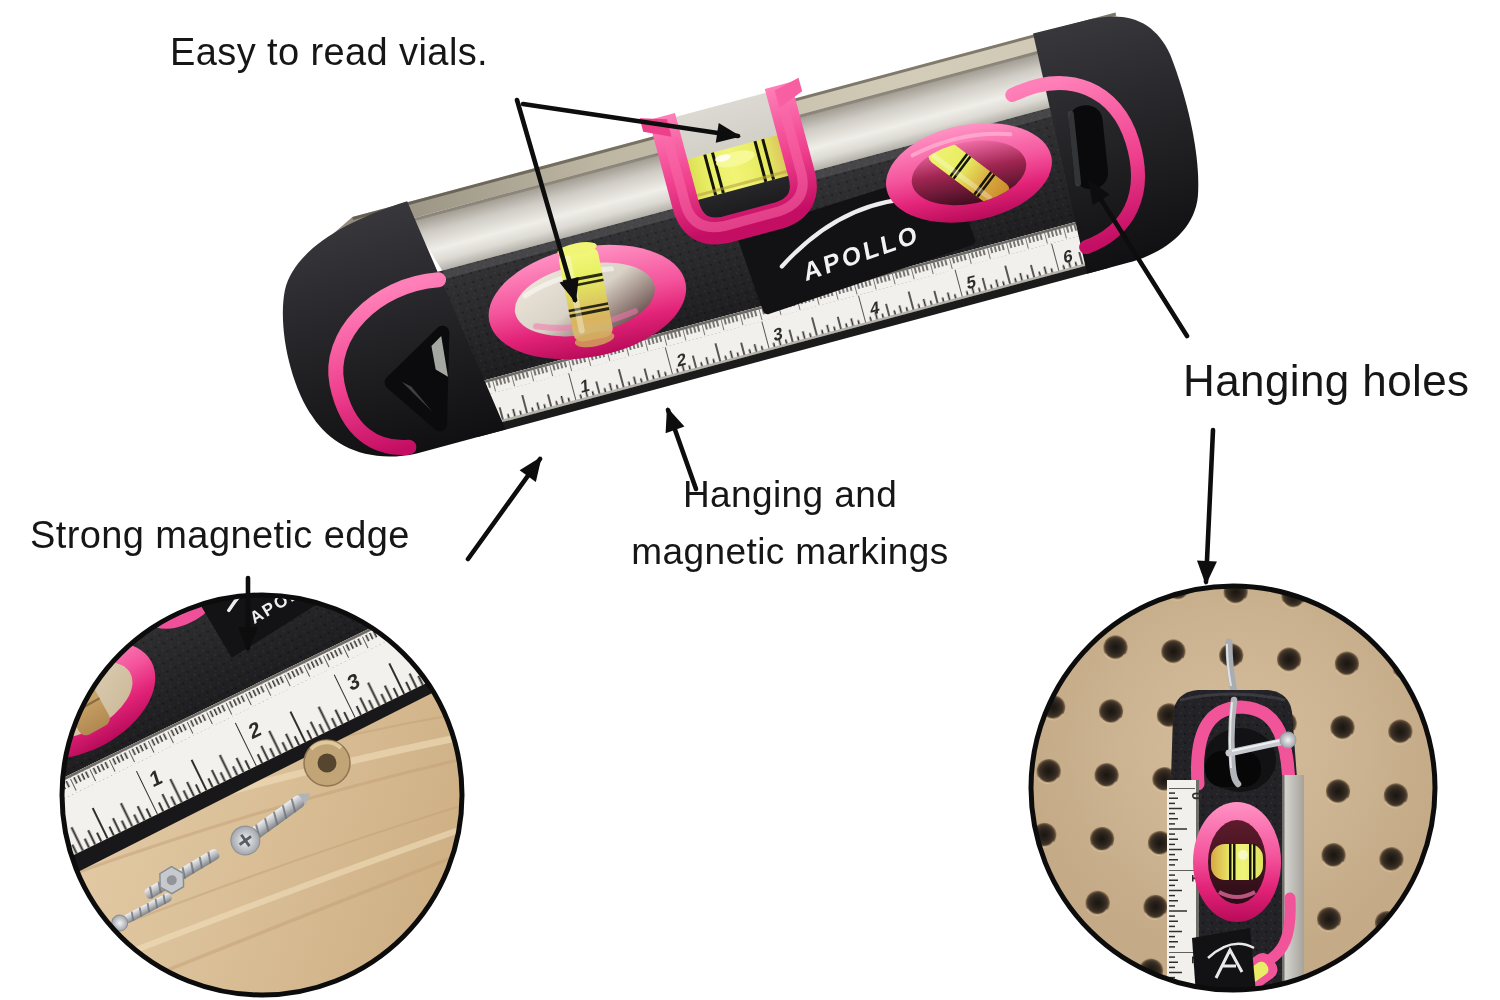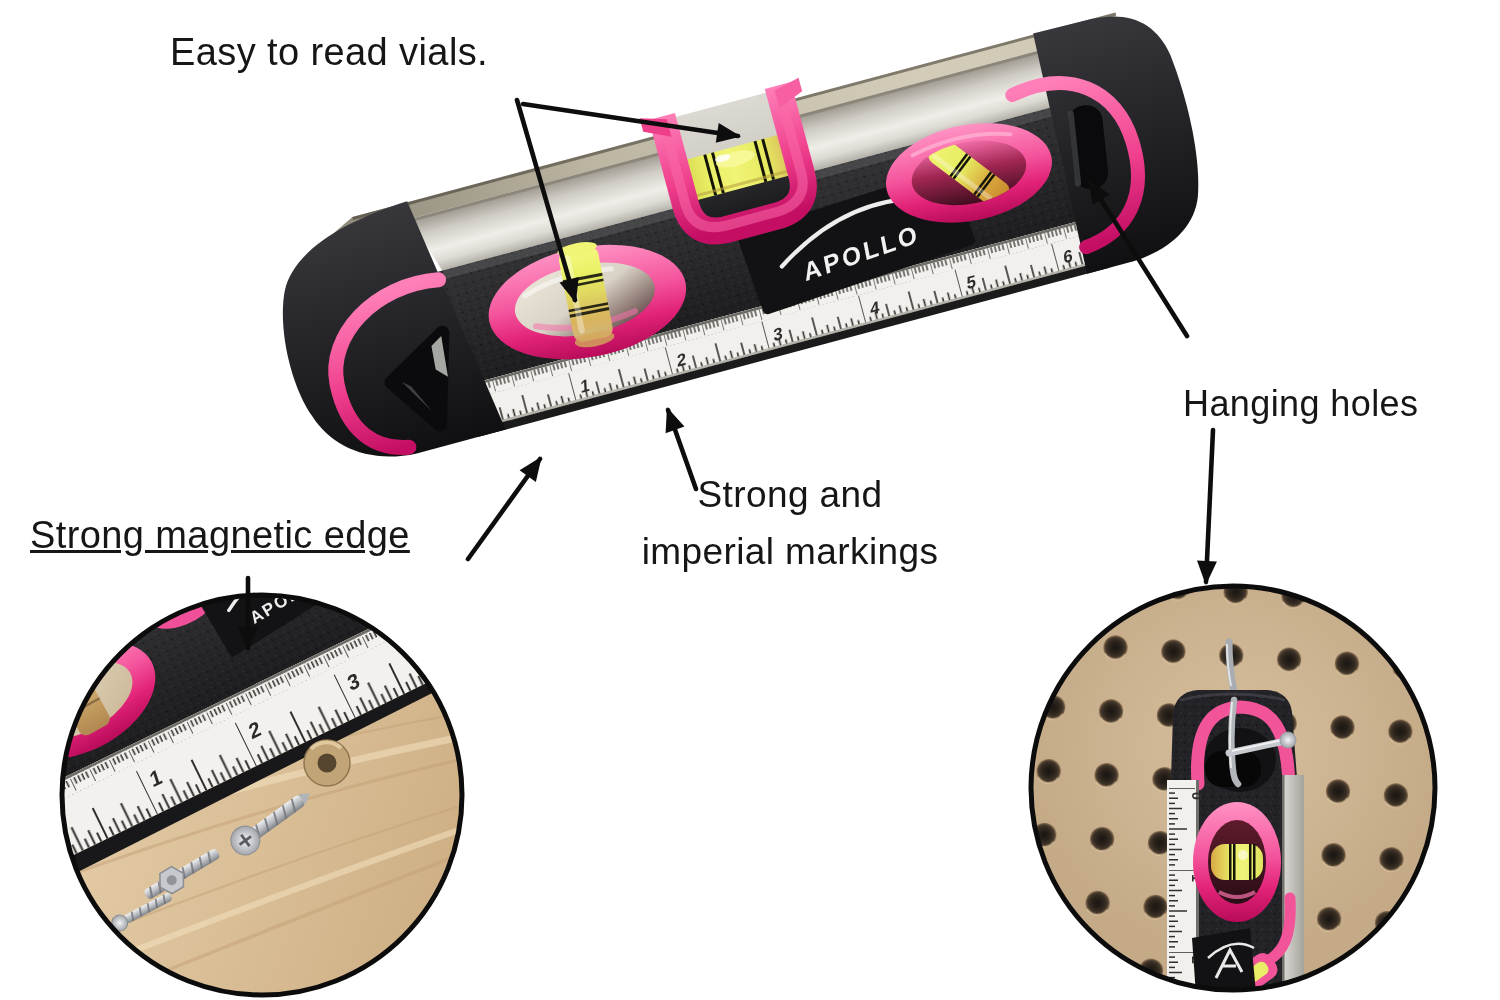--- a/index.html
+++ b/index.html
@@ -1,22 +1,22 @@
 <!DOCTYPE html>
 <html><head>
 <meta charset="utf-8">
 <style>
   html,body{margin:0;padding:0;background:#ffffff;}
   .canvas{position:relative;width:1500px;height:1000px;background:#ffffff;overflow:hidden;
           font-family:"Liberation Sans",sans-serif;}
   .lbl{position:absolute;color:#161616;letter-spacing:.4px;white-space:nowrap;font-weight:400;}
   .lbl-easy{left:170px;top:31px;font-size:38px;}
-  .lbl-magnet{left:30px;top:514px;font-size:38px;text-decoration:underline;}
+  .lbl-magnet{left:30px;top:514px;font-size:38px;}
   .lbl-markings{left:590px;top:466px;width:400px;text-align:center;font-size:37px;line-height:57px;}
-  .lbl-hanging{left:1183px;top:356px;font-size:36px;margin-top:27px;}
+  .lbl-hanging{left:1183px;top:356px;font-size:44px;}
   svg{position:absolute;left:0;top:0;}
   .rn{font:bold 17px "Liberation Sans",sans-serif;fill:#2e2d2b;}
   .rnL{font:bold 21px "Liberation Sans",sans-serif;fill:#2b2a28;}
   .rnV{font:bold 14px "Liberation Sans",sans-serif;fill:#2f2e2c;}
   .brand{font:bold 25px "Liberation Sans",sans-serif;letter-spacing:3px;fill:#f2f2f2;text-anchor:middle;}
   .brand2{font:bold 17px "Liberation Sans",sans-serif;letter-spacing:2px;fill:#efefef;text-anchor:middle;}
   .reg{font:bold 9px "Liberation Sans",sans-serif;fill:#ededed;}
   .reg2{font:bold 7px "Liberation Sans",sans-serif;fill:#ededed;}
 </style>
 </head>
@@ -544,18 +544,18 @@
   <line x1="248" y1="578" x2="248" y2="648" marker-end="url(#ah)"></line>
   <line x1="696" y1="489" x2="668" y2="410" marker-end="url(#ah)"></line>
   <line x1="1187" y1="336" x2="1090" y2="182" marker-end="url(#ah)"></line>
   <line x1="1213" y1="430" x2="1206" y2="582" marker-end="url(#ah)"></line>
 </g>
 </svg>
 
 <div class="lbl lbl-easy">Easy to read vials.</div>
 <div class="lbl lbl-magnet">Strong magnetic edge</div>
 <div class="lbl lbl-markings">
-  <div>Strong and</div>
-  <div>imperial markings</div>
+  <div>Hanging and</div>
+  <div>magnetic markings</div>
 </div>
 <div class="lbl lbl-hanging">Hanging holes</div>
 
 </div>
 
 </body></html>

